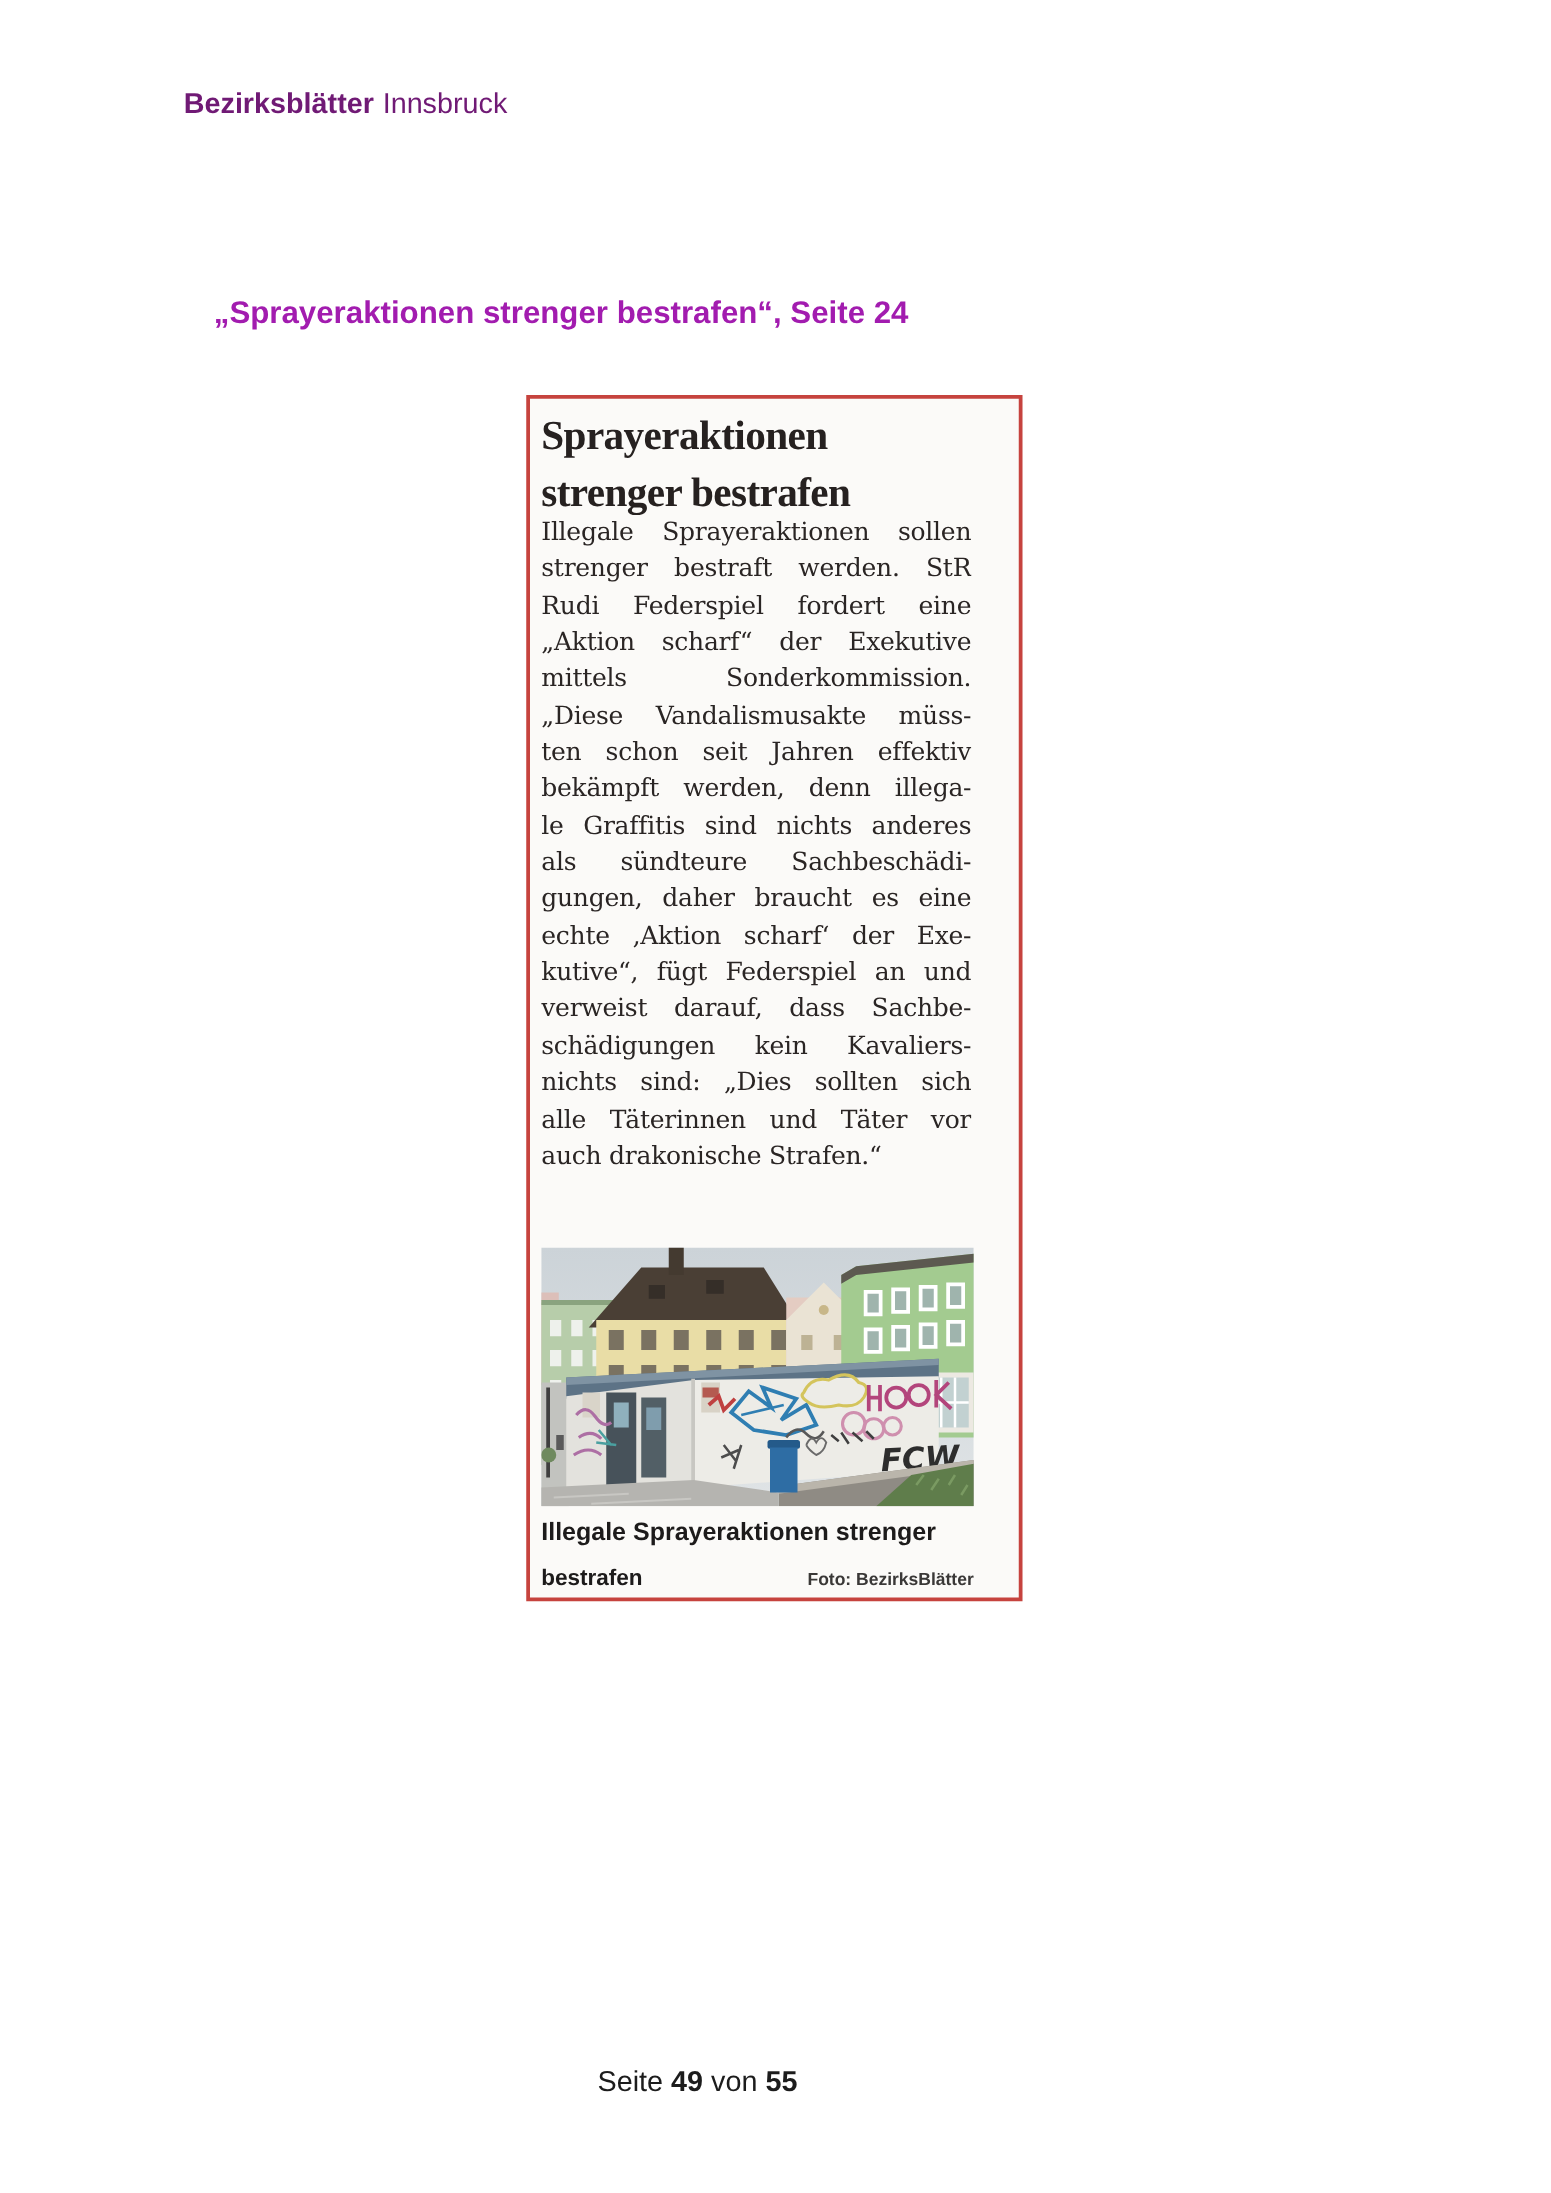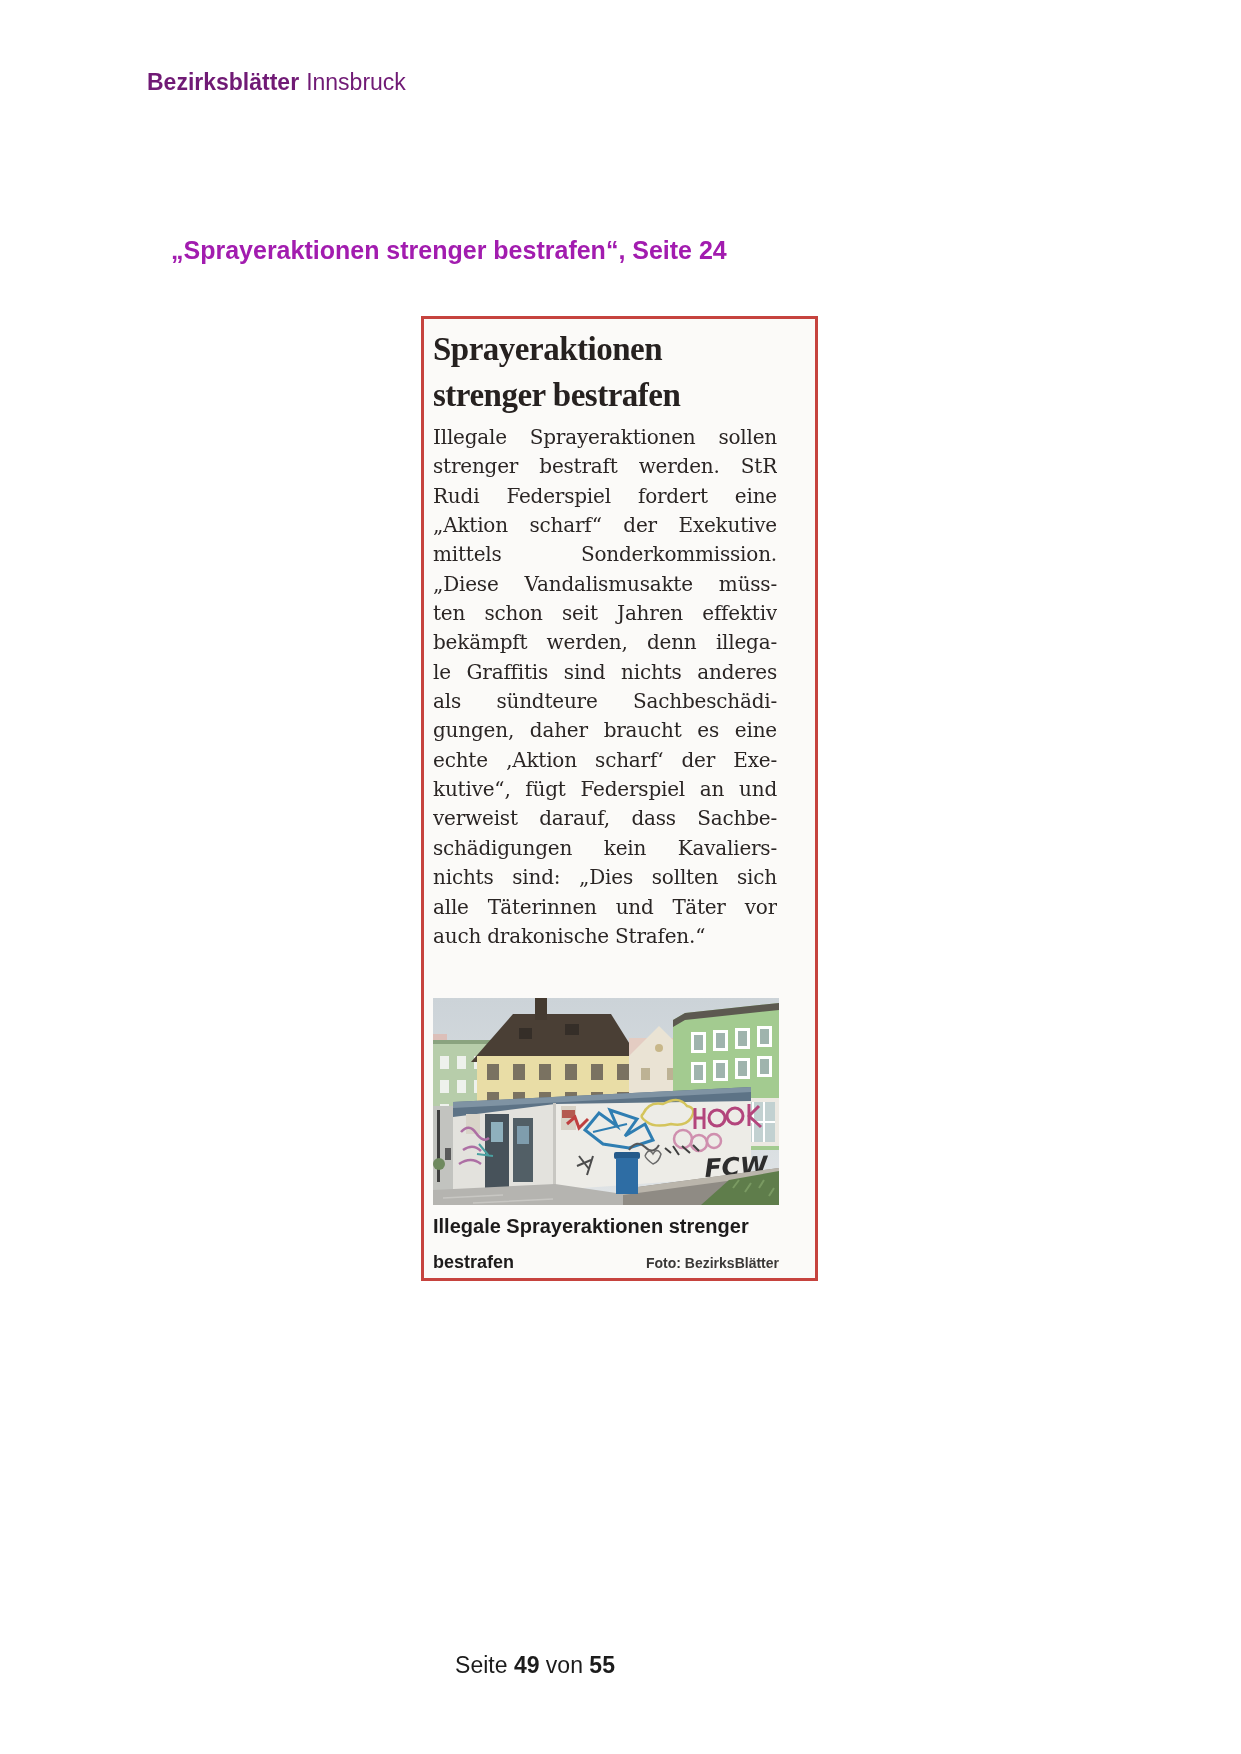--- a/index.html
+++ b/index.html
@@ -24,36 +24,36 @@
     border:3px solid #c6433e; background:#fbfaf8;
   }
   .clip-headline {
     position:absolute; left:9px; top:7px; width:376px;
     font-family:Liberation Serif, serif; font-weight:bold;
     font-size:33px; line-height:46px; letter-spacing:-0.5px; color:#262120;
   }
   .clip-headline .hl { display:block; white-space:nowrap; }
 
   .clip-body {
-    position:absolute; left:9px; top:104px; width:344px;
+    position:absolute; left:9px; top:92px; width:344px;
     font-family:"DejaVu Serif", serif; font-size:20px; line-height:29.35px;
     letter-spacing:-0.2px; color:#2a2524;
   }
   .clip-body .bl { text-align:justify; text-align-last:justify; height:29.35px; overflow:hidden; }
   .clip-body .bl.last { text-align-last:left; }
 
   .clip-photo { position:absolute; left:9px; top:679px; width:346px; height:207px; display:block; }
 
   .clip-caption { position:absolute; left:9px; top:893px; width:346px; color:#1d1b1b; }
   .cap-line1 { font-size:20px; font-weight:bold; line-height:28px; white-space:nowrap; }
   .cap-row { display:flex; justify-content:space-between; align-items:baseline; margin-top:8px; }
   .cap-line2 { font-size:18px; font-weight:bold; line-height:28px; }
   .cap-credit { font-size:14px; font-weight:bold; color:#3a3837;text-align:center; }
 
-  .doc-footer { position:absolute; left:435px; top:1652px; width:200px; text-align:center; font-size:23px; color:#1c1c1c; white-space:nowrap; }
+  .doc-footer { position:absolute; left:458px; top:1652px; width:200px; text-align:center; font-size:23px; color:#1c1c1c; white-space:nowrap; }
   .doc-footer .num { font-weight:bold; }
 </style>
 </head>
 <body>
 
 <main>
 
   <div class="doc-header">
     <span class="brand">Bezirksblätter</span><span class="region">Innsbruck</span>
   </div>

